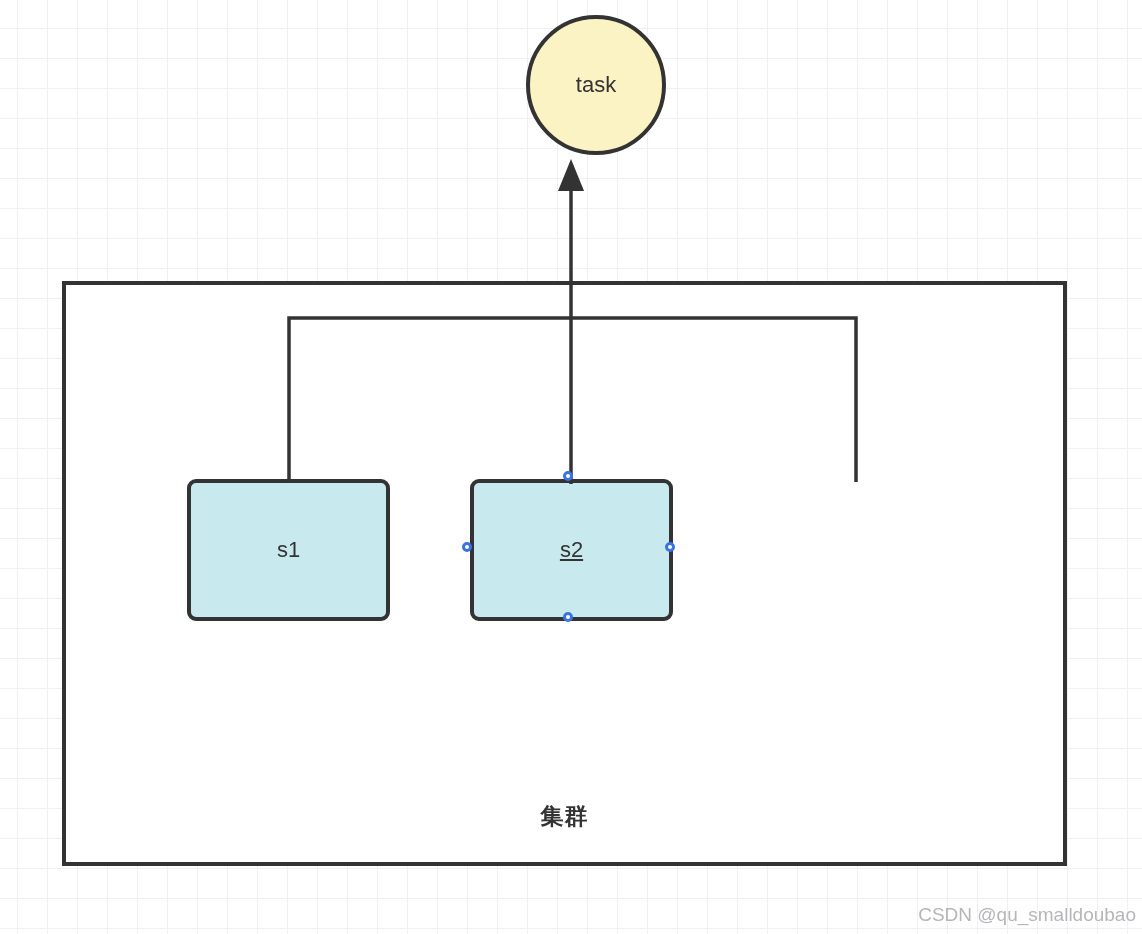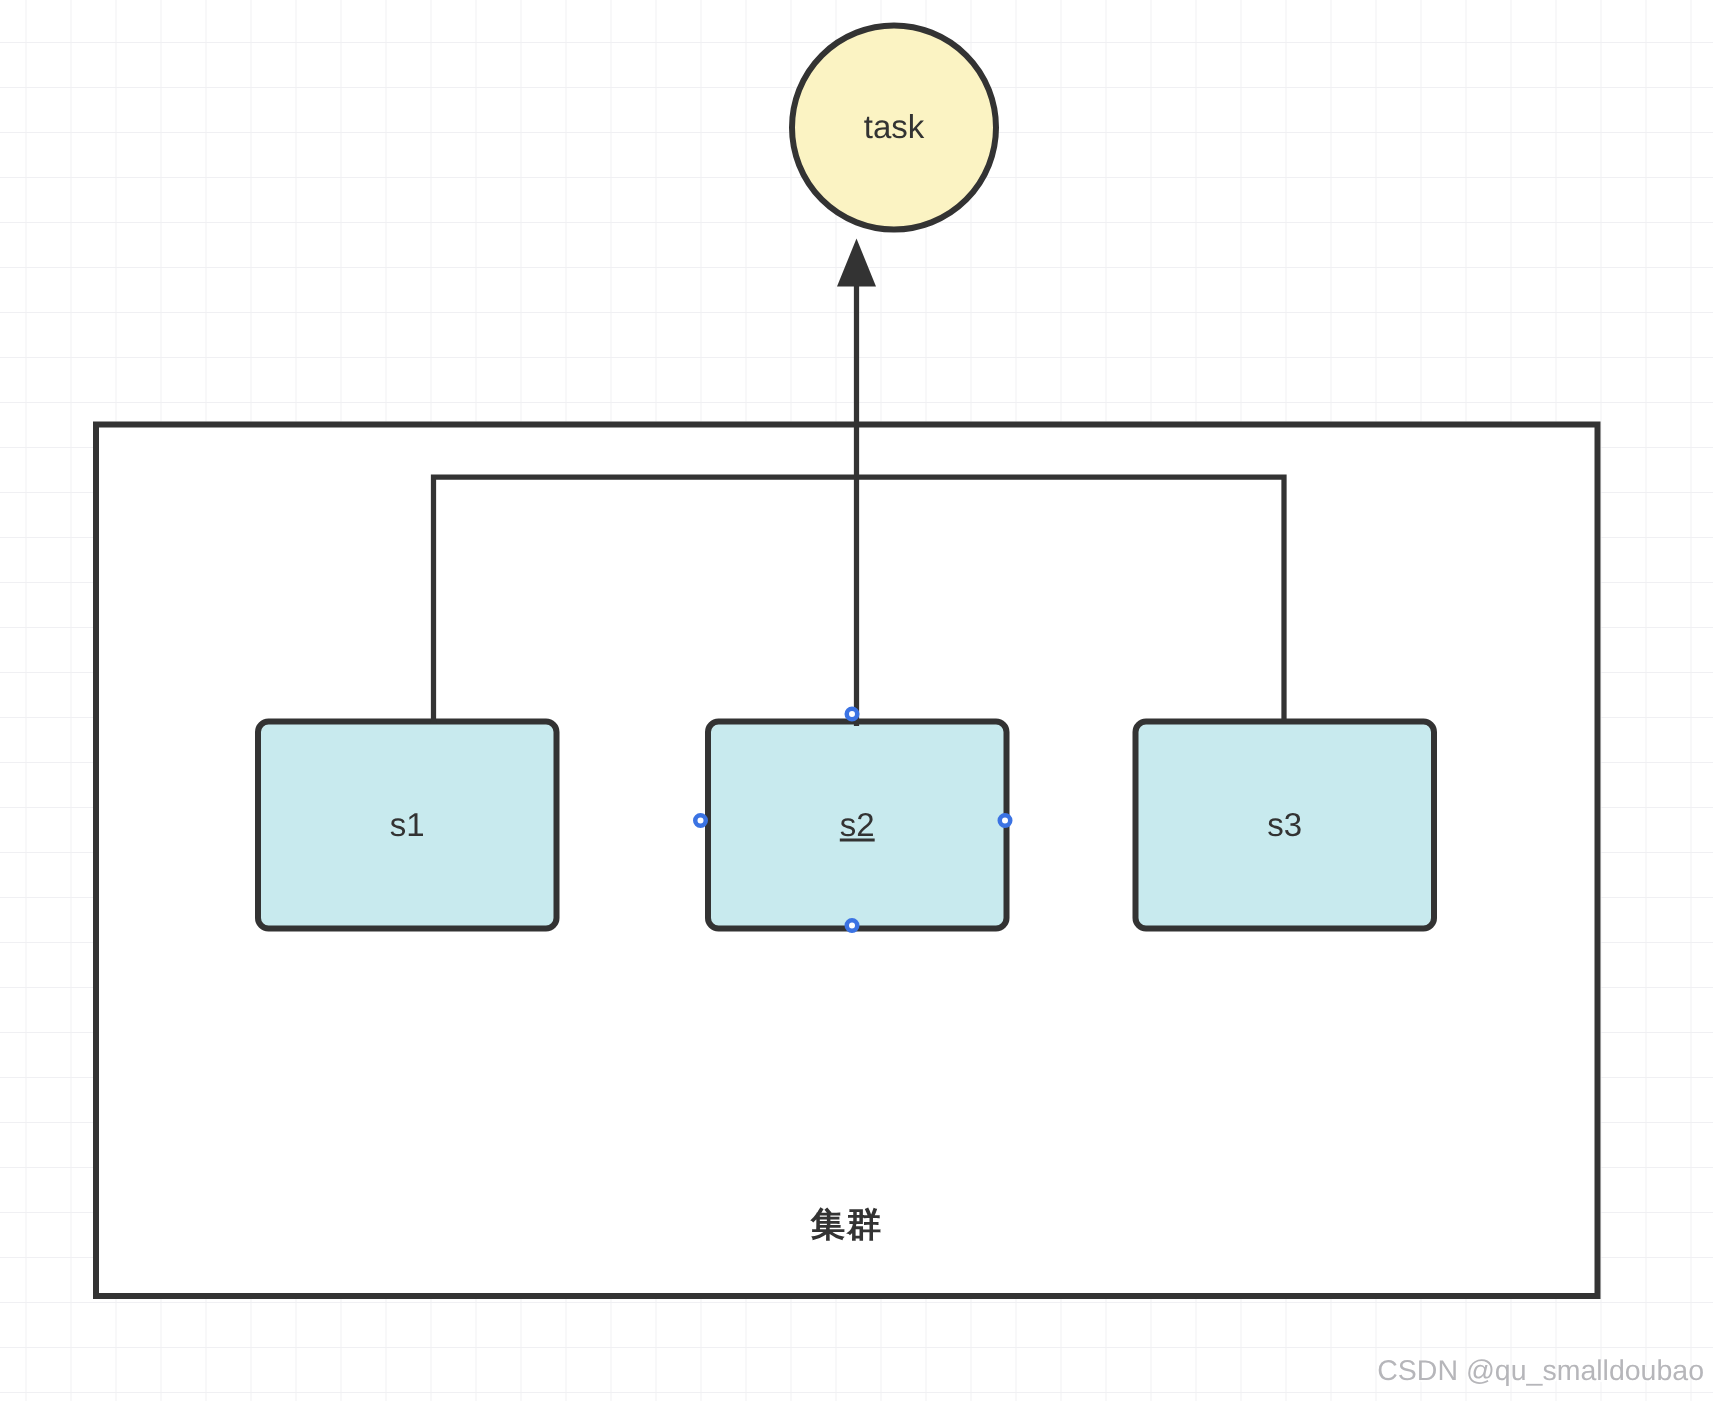--- a/index.html
+++ b/index.html
@@ -64,21 +64,21 @@
     border-radius: 50%;
     background: var(--task-fill);
   }
   .server-node {
     top: 479px;
     width: 203px; height: 142px;
     border: 4px solid var(--stroke);
     border-radius: 9px;
     background: var(--server-fill);
   }
-  .server-s1 { left: 170px; }
+  .server-s1 { left: 187px; }
   .server-s2 { left: 470px; text-decoration: underline; }
   .server-s3 { left: 755px; }
   
   svg.edges {
     position: absolute;
     left: 0; top: 0;
     width: 1142px; height: 934px;
     z-index: 3;
     pointer-events: none;
   }
@@ -115,23 +115,20 @@
   <div class="cluster">
     <div class="cluster-label">集群</div>
   </div>
 
   <div class="node server-node server-s1">
     <span>s1</span>
   </div>
   <div class="node server-node server-s2">
     <span>s2</span>
   </div>
-  <div class="node server-node server-s3">
-    <span>s3</span>
-  </div>
 
   <div class="node task-node">
     <span>task</span>
   </div>
 
   <svg class="edges" viewBox="0 0 1142 934" xmlns="http://www.w3.org/2000/svg">
 
     <path d="M 289 482 L 289 318 L 856 318 L 856 482" fill="none" stroke="var(--stroke)" stroke-width="3.5"></path>
 
     <line x1="571" y1="484" x2="571" y2="186" stroke="var(--stroke)" stroke-width="3.5"></line>

